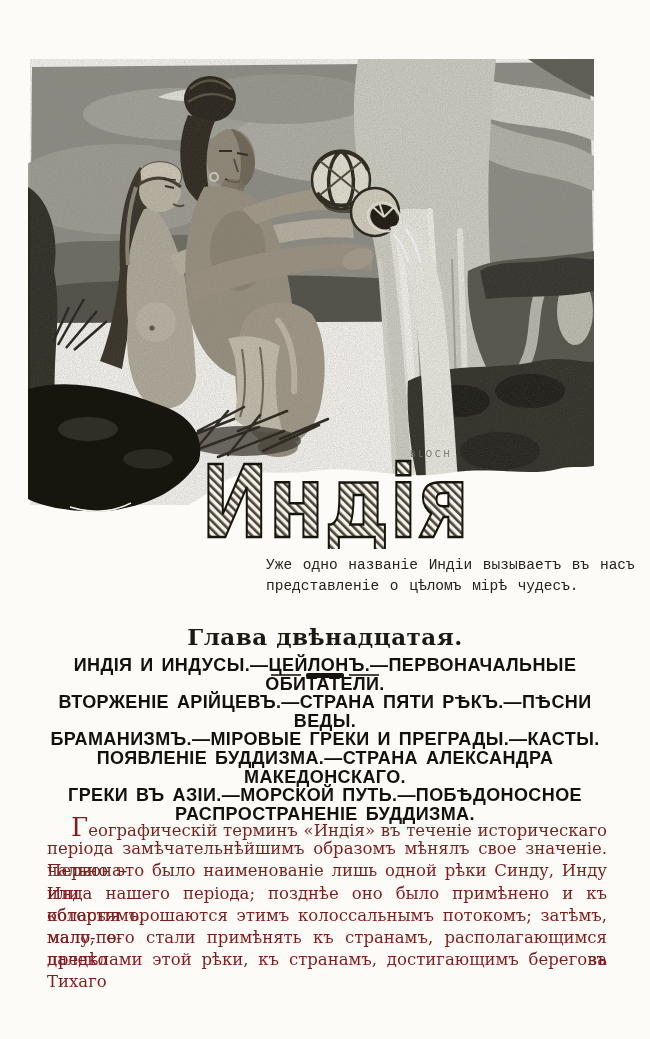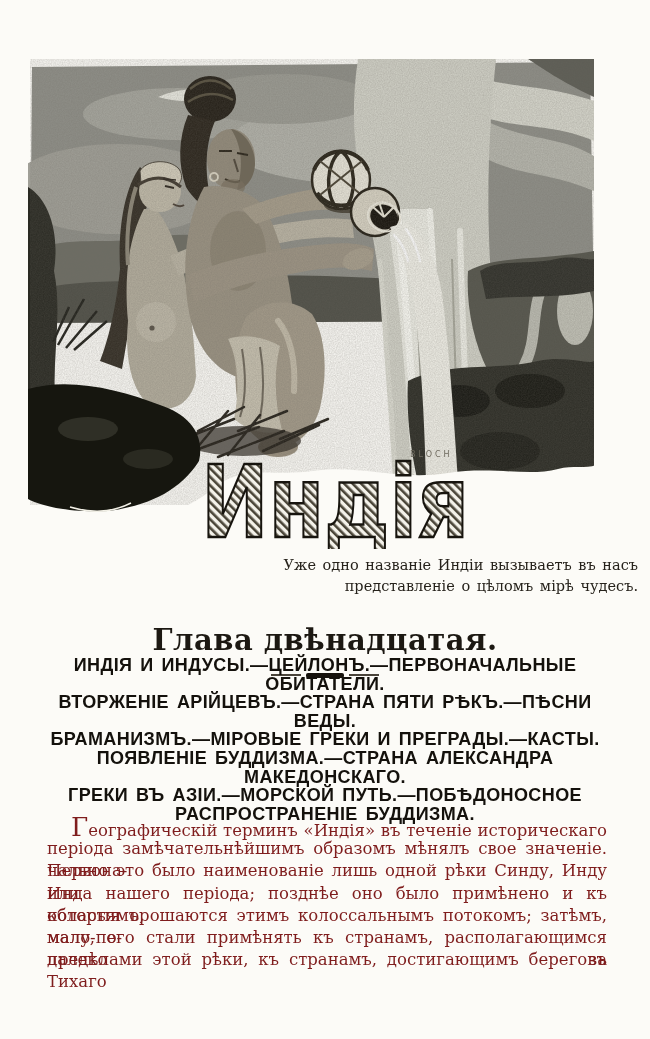--- a/index.html
+++ b/index.html
@@ -6,26 +6,26 @@
   .page{
     position:relative;width:650px;height:1039px;margin:0 auto;
     background:#fcfbf7;overflow:hidden;
     font-family:"DejaVu Serif",serif;color:#221e17;
   }
   .illustration{position:absolute;left:24px;top:55px;width:568px;height:490px;margin:4px;}
   .illustration svg{display:block;width:100%;height:100%;}
 
   .caption{
     position:absolute;left:266px;top:555px;width:372px;
-    text-align:right;font-size:14.5px;line-height:21px;
-    color:#26221b;word-spacing:2px;
+    text-align:left;font-size:14.5px;line-height:21px;
+    color:#26221b;word-spacing:2px;font-family:Liberation Mono, monospace;
   }
   .chapter-heading{
     position:absolute;left:0;top:623px;width:650px;margin:0;
-    text-align:center;font-size:29px;font-weight:bold;
+    text-align:center;font-size:23px;font-weight:bold;
     letter-spacing:.5px;color:#1c1812;
   }
   .rule{
     position:absolute;left:0;top:671px;width:650px;height:8px;
     display:flex;justify-content:center;align-items:center;gap:5px;
   }
   .rule .thin{width:30px;height:2px;background:#4a443a;}
   .rule .thick{width:38px;height:5px;background:#17130d;border-radius:2px;}
 
   .summary{

